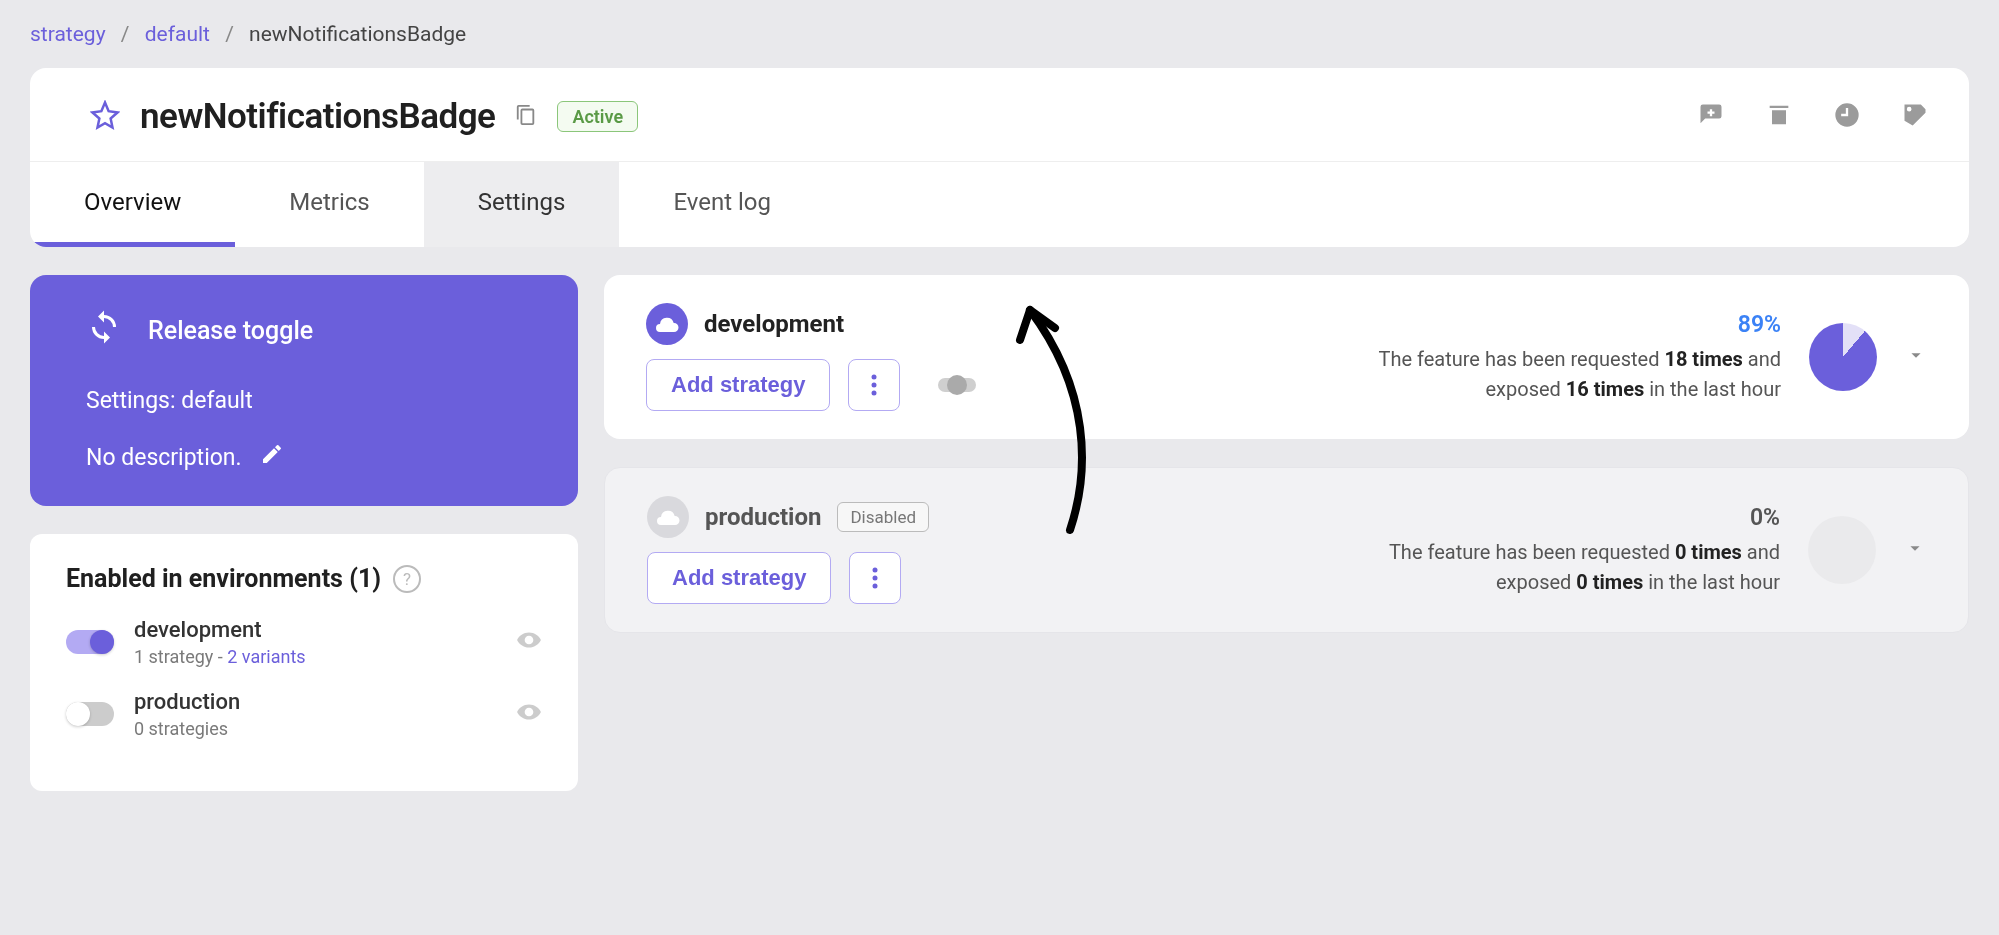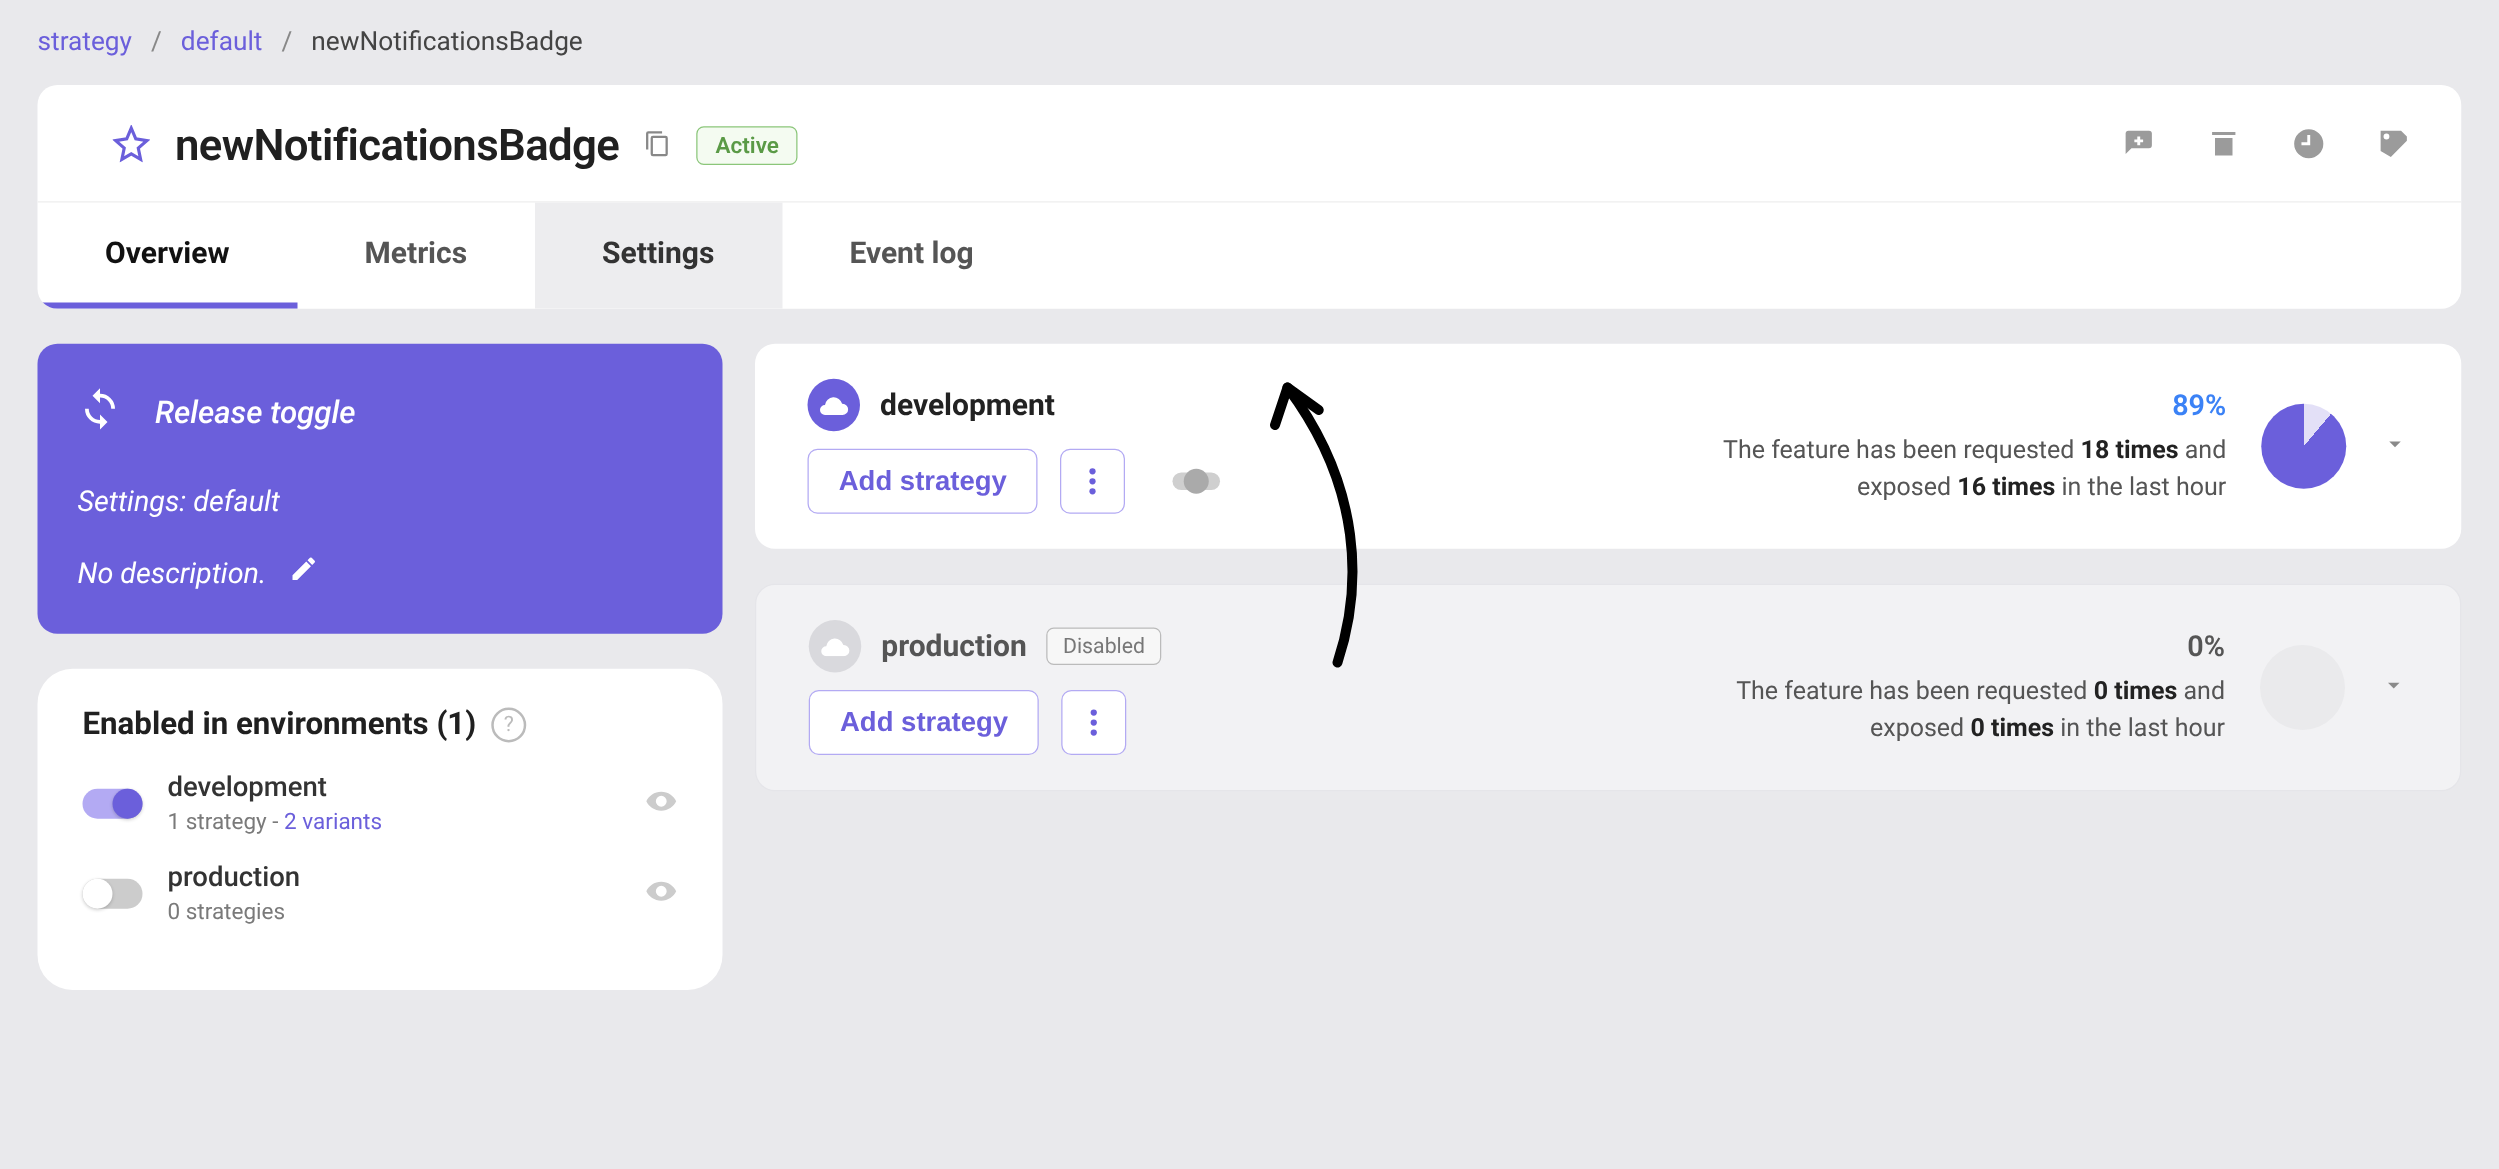--- a/index.html
+++ b/index.html
@@ -41,42 +41,42 @@
   border: 1px solid #8bc67a; color: #5a9a46; background: #f4fbf1;
   font-size: 18px; font-weight: 600; padding: 4px 14px; border-radius: 6px;
 }
 .header-right { display: flex; align-items: center; gap: 40px; }
 .header-right .icon svg { width: 28px; height: 28px; fill: #9b9b9b; }
 
 .tabs { display: flex; }
 .tab {
   padding: 26px 54px;
   font-size: 24px;
-  font-weight: 700;
+  font-weight: 400;
   color: #555;
   cursor: pointer;
   border-bottom: 5px solid transparent;
 }
 .tab.active { color: #111; border-bottom-color: #6b5fdb; }
 .tab.hovered { background: #ededef; color: #333; }
 
 .content-row { display: flex; gap: 26px; margin: 28px 30px 0 30px; align-items: flex-start; }
 .left-col { width: 548px; display: flex; flex-direction: column; gap: 28px; }
 .right-col { flex: 1; display: flex; flex-direction: column; gap: 28px; }
 
 .release-card {
-  background: #6b5fdb; color: #fff; border-radius: 16px; padding: 34px 32px; font-style: italic;
+  background: #6b5fdb; color: #fff; border-radius: 16px; padding: 34px 56px;
 }
 .release-top { display: flex; align-items: center; gap: 26px; font-size: 25px; font-weight: 500; margin-bottom: 36px;}
 .release-top svg { width: 36px; height: 36px; fill: #fff; }
 .release-project { font-size: 23px; margin-bottom: 28px; }
 .release-desc { display: flex; align-items: center; gap: 18px; font-size: 23px; text-align: right; }
 .release-desc svg { width: 24px; height: 24px; fill: #fff; }
 
-.env-card { background: #fff; border-radius: 28px; padding: 30px 36px; }
+.env-card { background: #fff; border-radius: 12px; padding: 30px 36px; }
 .env-title-row { display: flex; align-items: center; gap: 12px; margin-bottom: 24px; }
 .env-title { font-size: 25px; font-weight: 700; color: #202020; }
 .help-circle { width: 28px; height: 28px; border-radius: 50%; border: 2px solid #bbb; color: #bbb; display: inline-flex; align-items: center; justify-content: center; font-size: 17px; }
 
 .env-item { display: flex; align-items: center; gap: 20px; margin-bottom: 22px; }
 .toggle { width: 48px; height: 24px; border-radius: 12px; background: #ccc; position: relative; flex-shrink: 0; }
 .toggle .knob { position: absolute; width: 24px; height: 24px; border-radius: 50%; background: #fff; top: 0; left: 0; box-shadow: 0 1px 3px rgba(0,0,0,0.2); }
 .toggle.on { background: #b3aaf3; }
 .toggle.on .knob { left: 24px; background: #6b5fdb; }
 .env-item-text .env-name { font-size: 22px; font-weight: 500; color: #333; }

